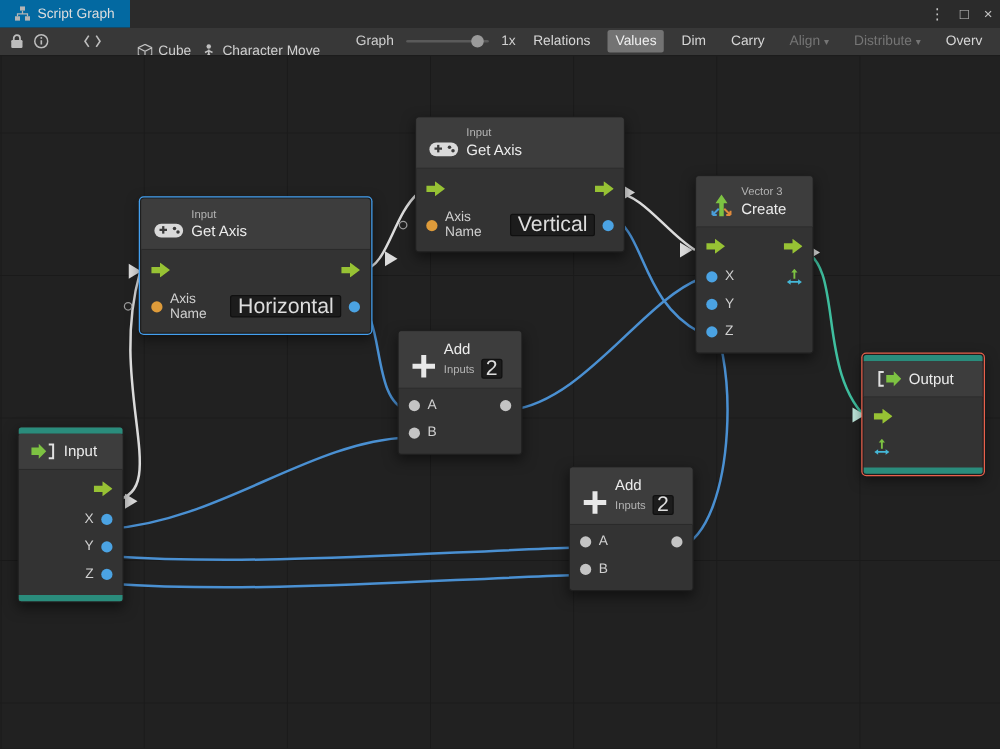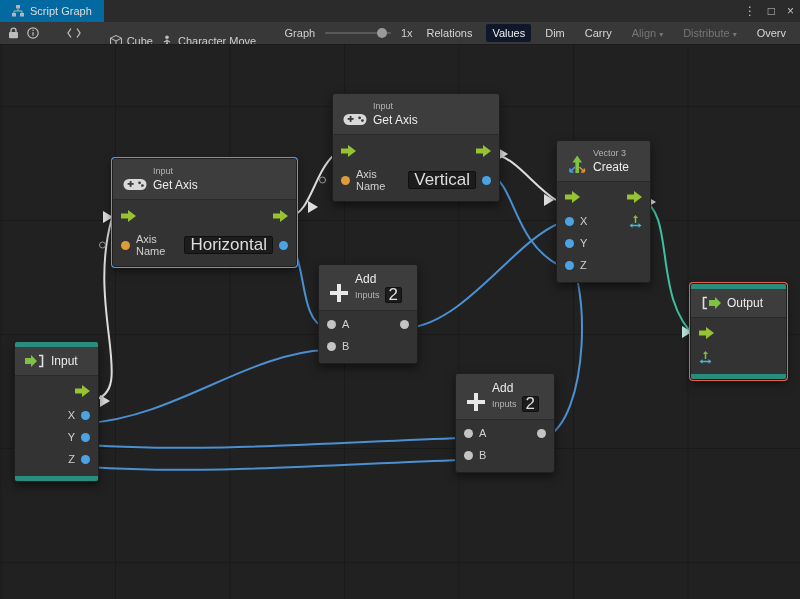--- a/index.html
+++ b/index.html
@@ -16,21 +16,21 @@
 
   
   .toolbar { height:23px; background:#383838; border-bottom:1px solid #1c1c1c; display:flex; align-items:center; padding:0 8px; gap:8px; color:#cfcfcf; font-size:11px; white-space:nowrap; overflow:hidden; flex:0 0 auto; }
   .tbi { display:flex; align-items:center; justify-content:center; }
   .tbi svg { display:block; }
   .tb-sep { width:18px; }
   .tb-group { display:flex; align-items:flex-end; gap:5px;margin-top:16px; }
   .slider { width:96px; height:2px; background:#5a5a5a; border-radius:1px; position:relative; margin:0 2px; }
   .slider-handle { position:absolute; right:4px; top:-4px; width:10px; height:10px; border-radius:50%; background:#9a9a9a; }
   .tbtn { padding:3px 6px; border-radius:2px; color:#d6d6d6; }
-  .tbtn.active { background:#0f172a; color:#efefef; }
+  .tbtn.active { background:#737373; color:#efefef; }
   .tbtn.disabled { color:#757575; }
   .caret::after { content:"▾"; font-size:8px; margin-left:3px; }
 
   
   .canvas { position:relative; flex:1; overflow:hidden; background-color:#212121;
     background-image: linear-gradient(#1a1a1a 1px, transparent 1px), linear-gradient(90deg,#1a1a1a 1px, transparent 1px);
     background-size: 114px 114px, 114.5px 114.5px;
     background-position: 0 61px, 0.5px 0; }
   .wires { position:absolute; left:0; top:0; z-index:1; }
 

